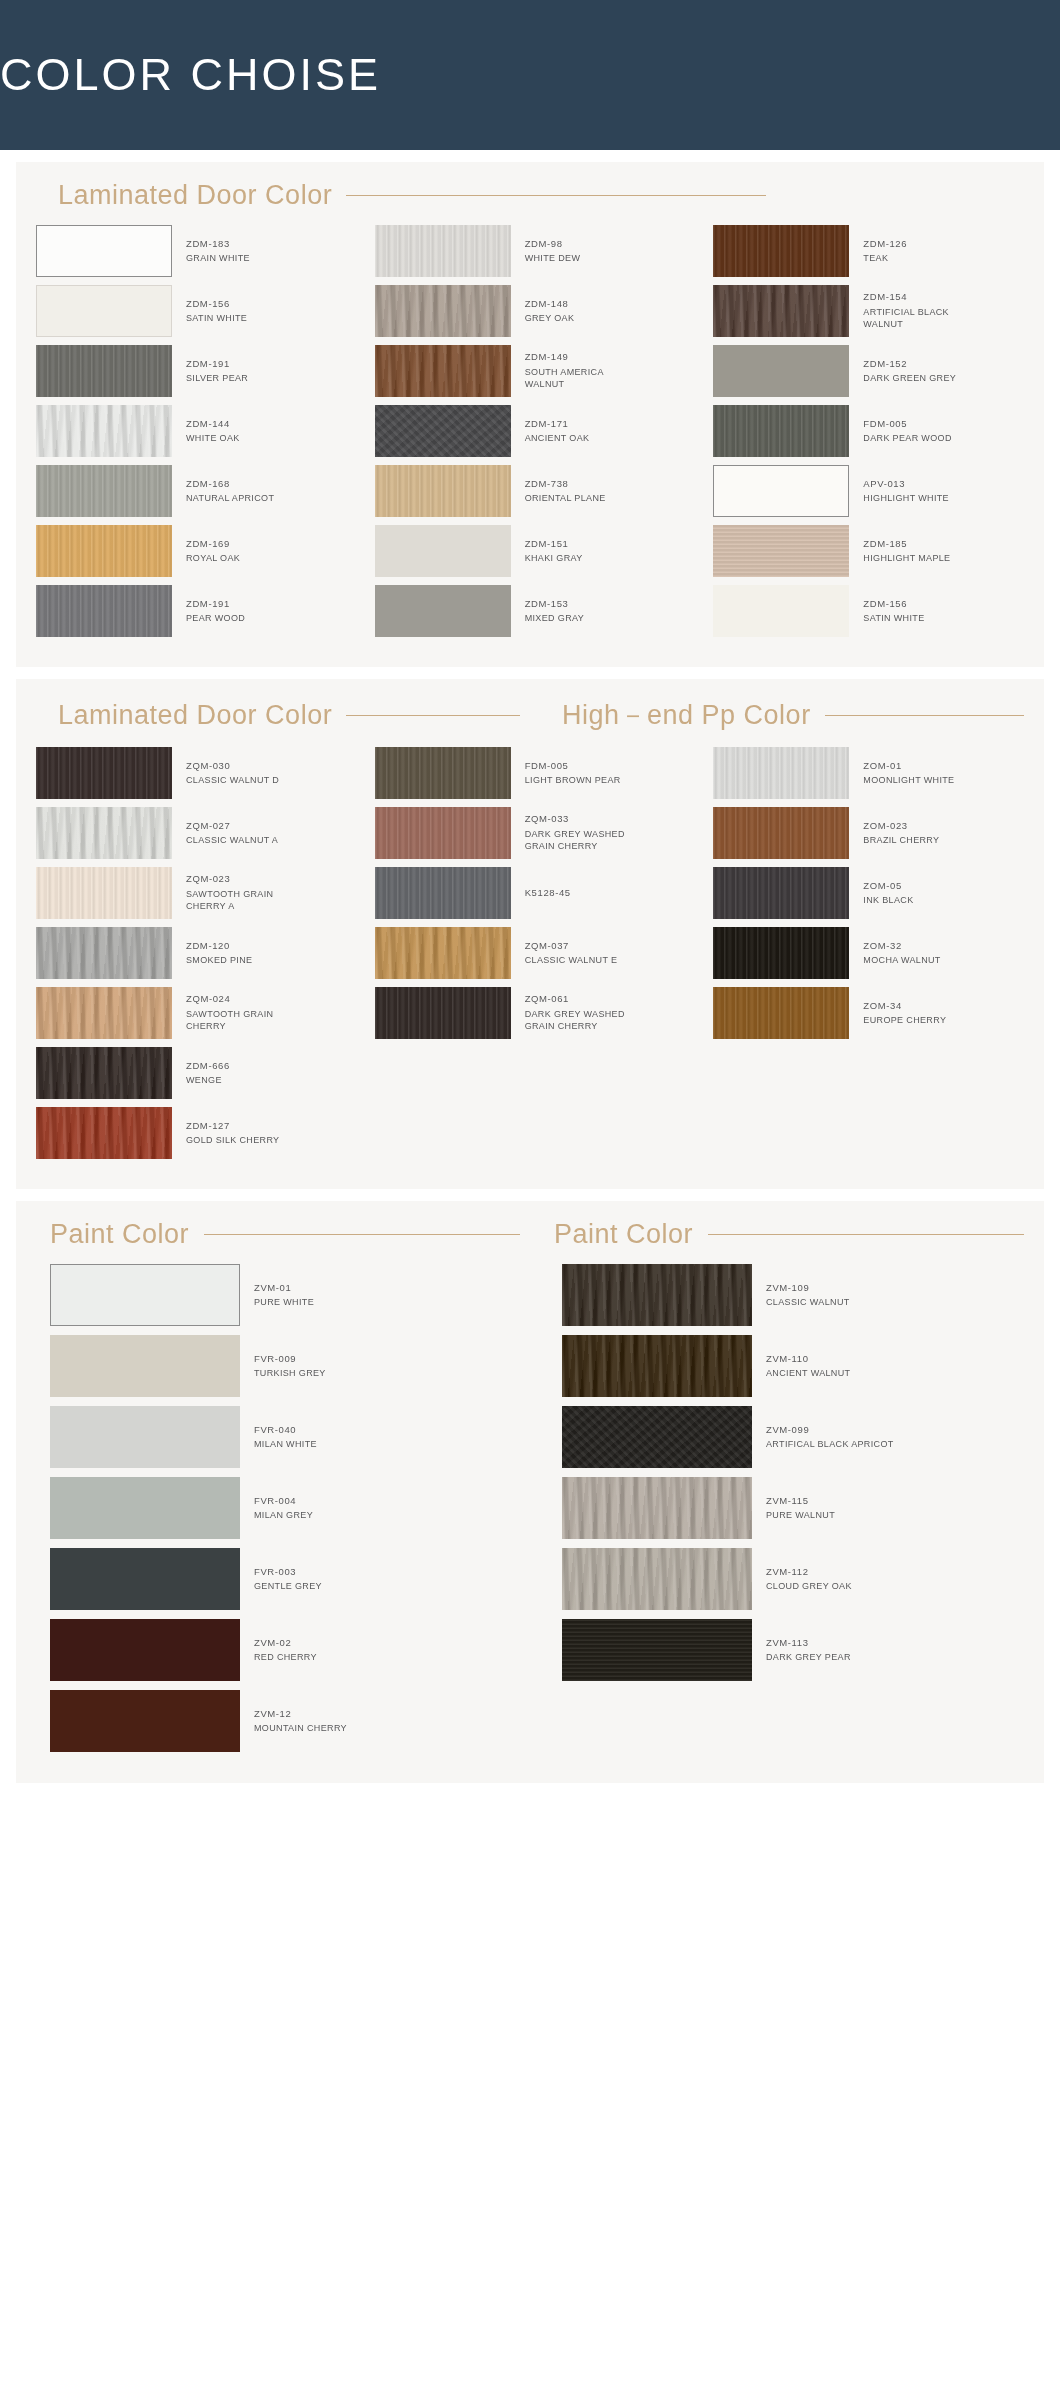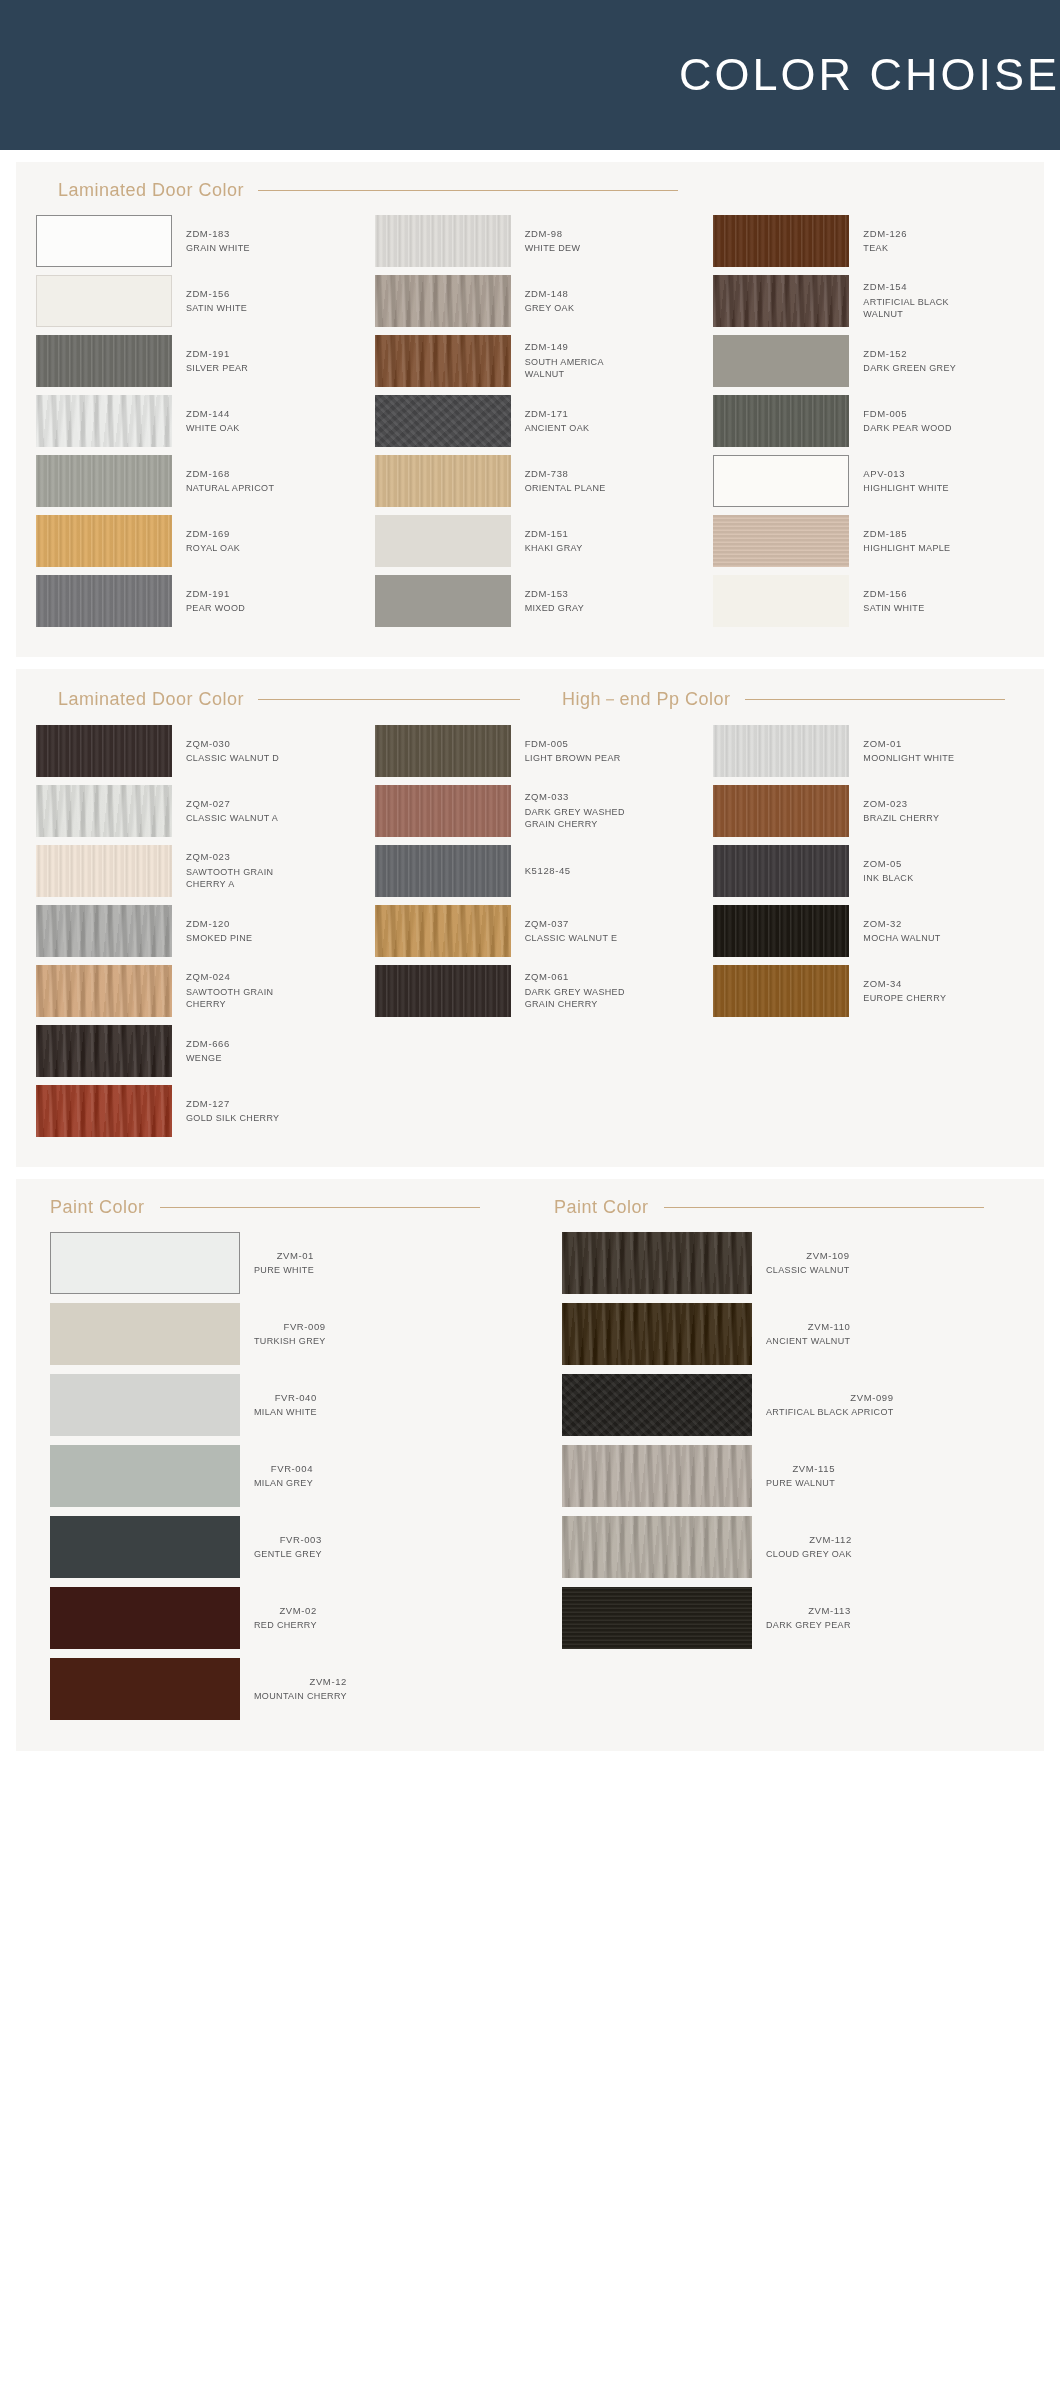--- a/index.html
+++ b/index.html
@@ -9,21 +9,21 @@
     font-family: "Liberation Sans", sans-serif;
     color: #4a4a4a;
   }
 
   
   .header {
     height: 150px;
     background: #2e4356;
     display: flex;
     align-items: center;
-    justify-content: flex-end;
+    justify-content: flex-start;
   }
   .header-title {
     color: #ffffff;
     font-size: 45px;
     letter-spacing: 3px;
     font-weight: 400;
     font-family: "Liberation Sans", sans-serif;
   }
 
   
@@ -35,21 +35,21 @@
 
   .section-head {
     display: flex;
     align-items: center;
     gap: 14px;
     margin-bottom: 14px;
     padding-left: 22px;
   }
   .section-title {
     color: #c9ab84;
-    font-size: 18px;
+    font-size: 27px;
     font-weight: 400;
     letter-spacing: 0.5px;
     white-space: nowrap;
   }
   .section-rule {
     flex: 1;
     height: 1px;
     background: #c9ab84;
     max-width: 420px;
   }
@@ -152,21 +152,21 @@
     max-width: 120px;
   }
 
   
   .paint-panel .cols { gap: 36px; }
   .paint-panel .swatch {
     width: 190px;
     flex: 0 0 190px;
     height: 62px;
   }
-  .paint-panel .swatch-row { margin-bottom: 9px; text-align: right; }
+  .paint-panel .swatch-row { margin-bottom: 9px; }
   .paint-panel .section-head { padding-left: 14px; gap: 15px; }
   .paint-panel .section-rule { max-width: 320px; }
   .paint-panel .name { max-width: 170px; }
   .paint-col-inner { padding-left: 14px; }
 </style>
 </head>
 <body>
 
 <div class="header">
   <div class="header-title">COLOR CHOISE</div>

